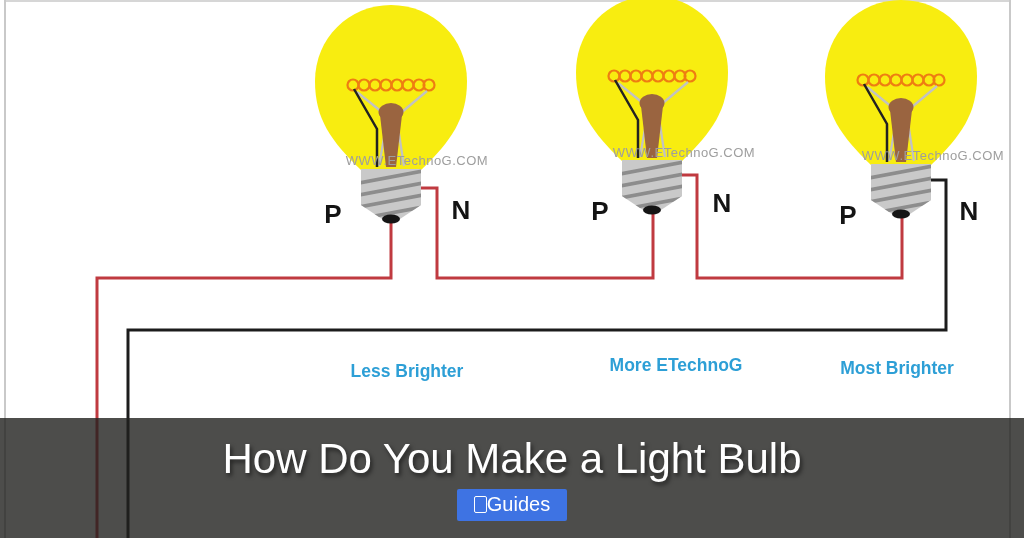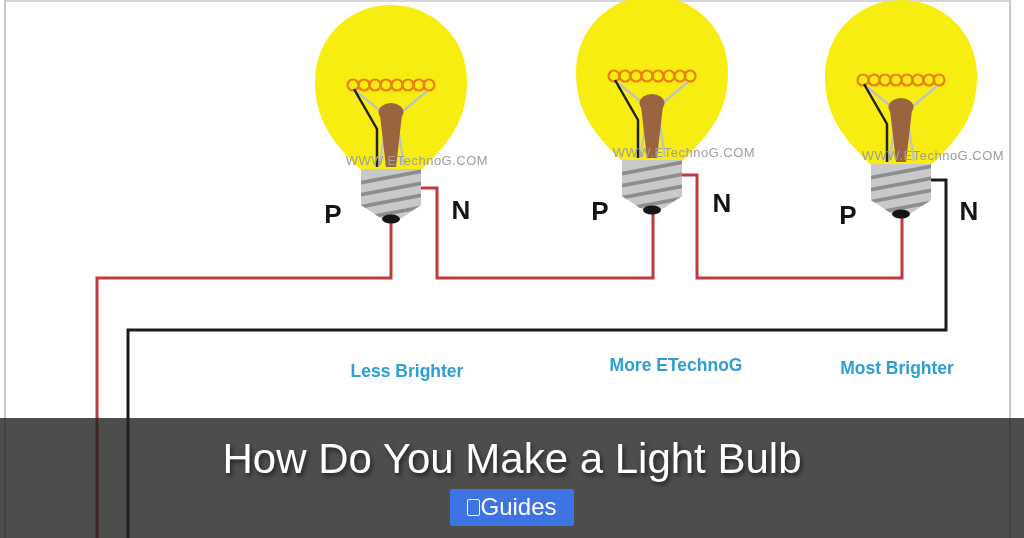--- a/index.html
+++ b/index.html
@@ -28,21 +28,21 @@
     position:absolute;left:0;top:418px;width:1024px;height:120px;
     background:rgba(32,32,30,0.80);
   }
   .title{
     margin-top:18px;text-align:center;color:#ffffff;font-size:42px;
     line-height:1.1;text-shadow:2px 3px 4px rgba(0,0,0,0.55);white-space:nowrap;
   }
   .guides-btn{
     display:flex;align-items:center;margin:7px auto 0 auto;
     width:fit-content;background:#3e73e3;border:none;color:#ffffff;
-    font-family:"Liberation Sans", sans-serif;font-size:24px;
+    font-family:"Liberation Sans", sans-serif;font-size:20px;
     padding:4px 17px 5px 17px;border-radius:2px;cursor:pointer;
   }
   .tofu{
     display:inline-block;width:11px;height:15px;
     border:1.7px solid #ffffff;border-radius:2px;
   }
 </style>
 </head>
 <body>
 

